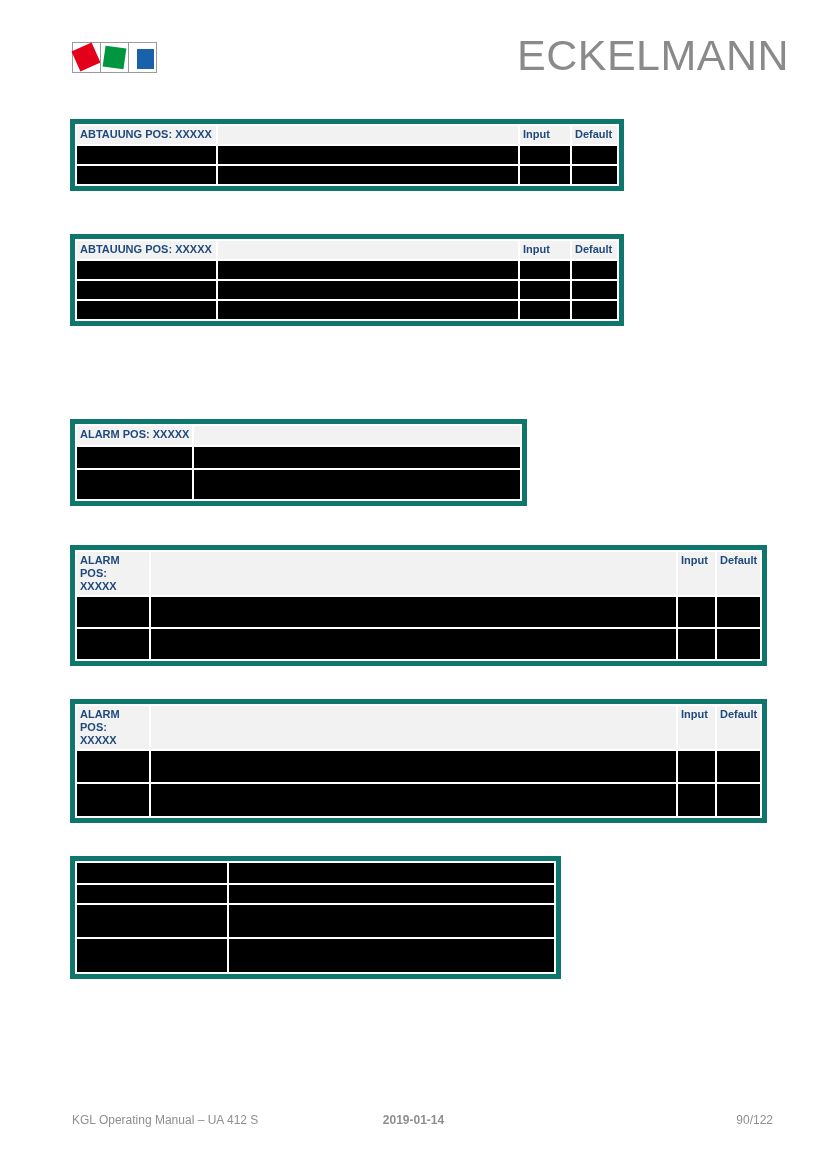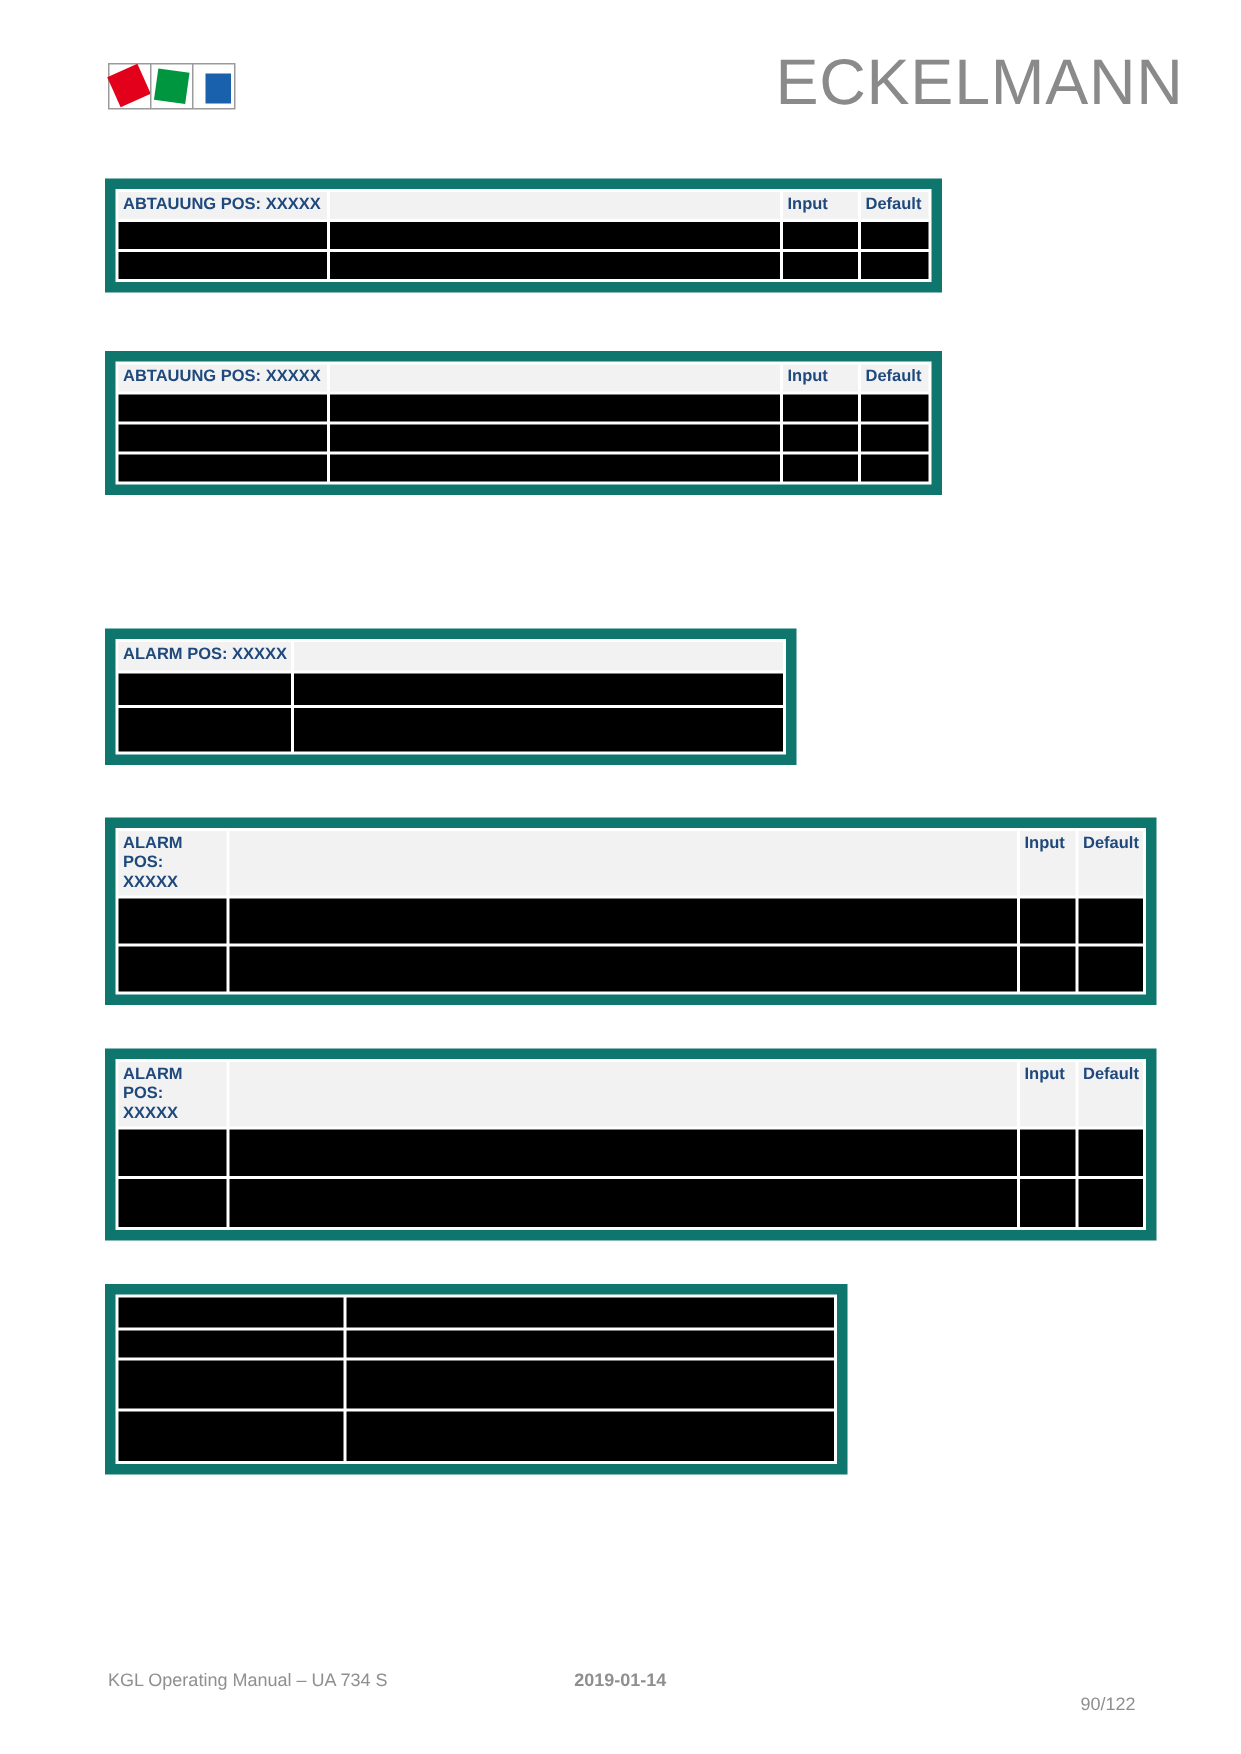--- a/index.html
+++ b/index.html
@@ -28,21 +28,21 @@
     font-size:43px; font-weight:300;
     color:#8a8a8a; letter-spacing:0.5px;
     white-space:nowrap;
   }
   
   table.t {
     position:absolute;
     border-collapse:separate;
     border-spacing:2px;
     background:#ffffff;
-    border:7px solid #0f766e;
+    border:5px solid #0f766e;
     table-layout:fixed;
   }
   .t td { padding:0; overflow:hidden; }
   .t td.h {
     background:#f2f2f2;
     color:#1f497d;
     font-weight:bold;
     font-size:11px;
     line-height:13px;
     padding:2px 3px;
@@ -57,21 +57,21 @@
   #t-alarm-2    { left:70px; top:545px; }
   #t-alarm-3    { left:70px; top:699px; }
   #t-rahmenheiz { left:70px; top:856px; }
   
   .footer {
     position:absolute; top:1113px; left:0; right:0;
     font-size:12px; color:#8f8f8f;
   }
   .footer .fl { position:absolute; left:72px; top:0; white-space:nowrap; }
   .footer .fc { position:absolute; left:0; right:0; top:0; text-align:center;font-weight:bold; }
-  .footer .fr { position:absolute; right:70px; top:0; white-space:nowrap;margin-top:16px; }
+  .footer .fr { position:absolute; right:54px; top:0; white-space:nowrap; }
 </style>
 </head>
 <body>
 
 <div class="page">
 
   <div class="logo">
     <span class="lbox">
         <span class="sq red"></span>
       </span>
@@ -246,18 +246,18 @@
           <td class="b"></td>
     </tr>
     <tr style="height:33px">
       <td class="b"></td>
           <td class="b"></td>
     </tr>
   </tbody>
     </table>
 
   <div class="footer">
-    <span class="fl">KGL Operating Manual – UA 734 S</span>
+    <span class="fl">KGL Operating Manual – UA 412 S</span>
     <span class="fc">2019-01-14</span>
     <span class="fr">90/122</span>
   </div>
 
 </div>
 
 </body></html>

